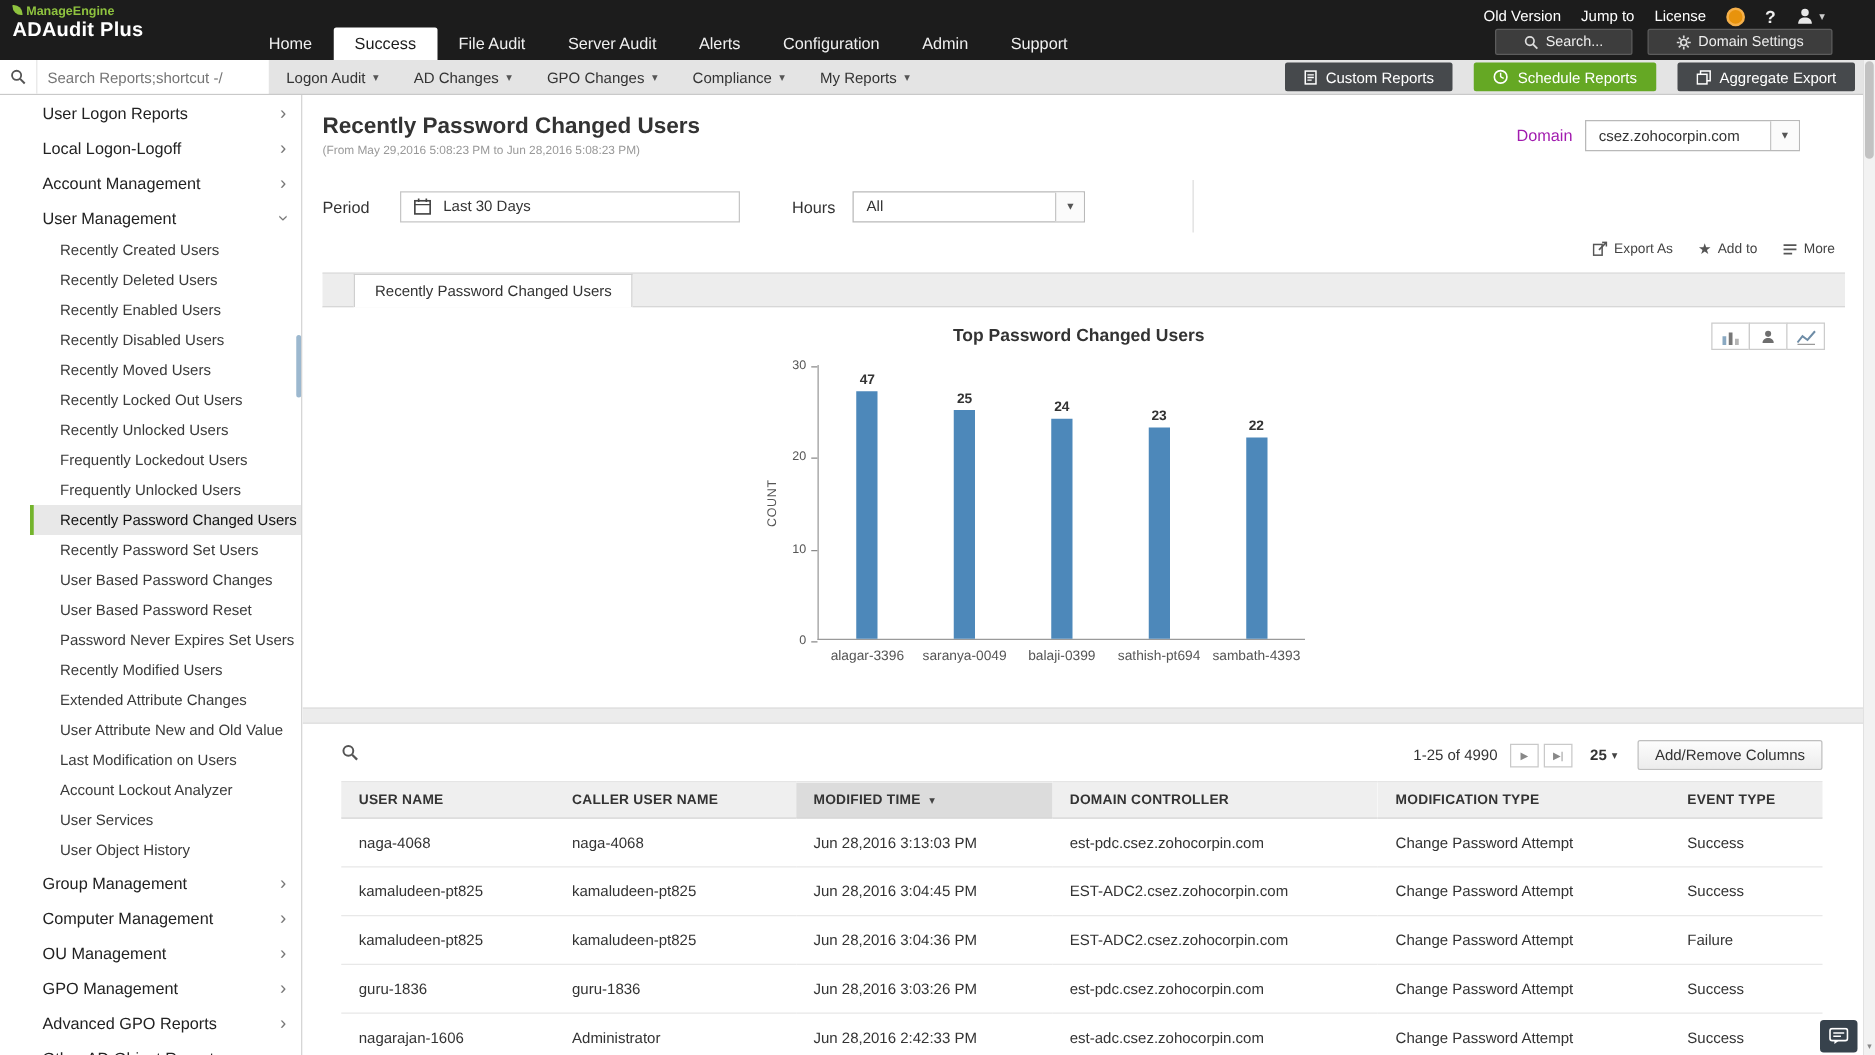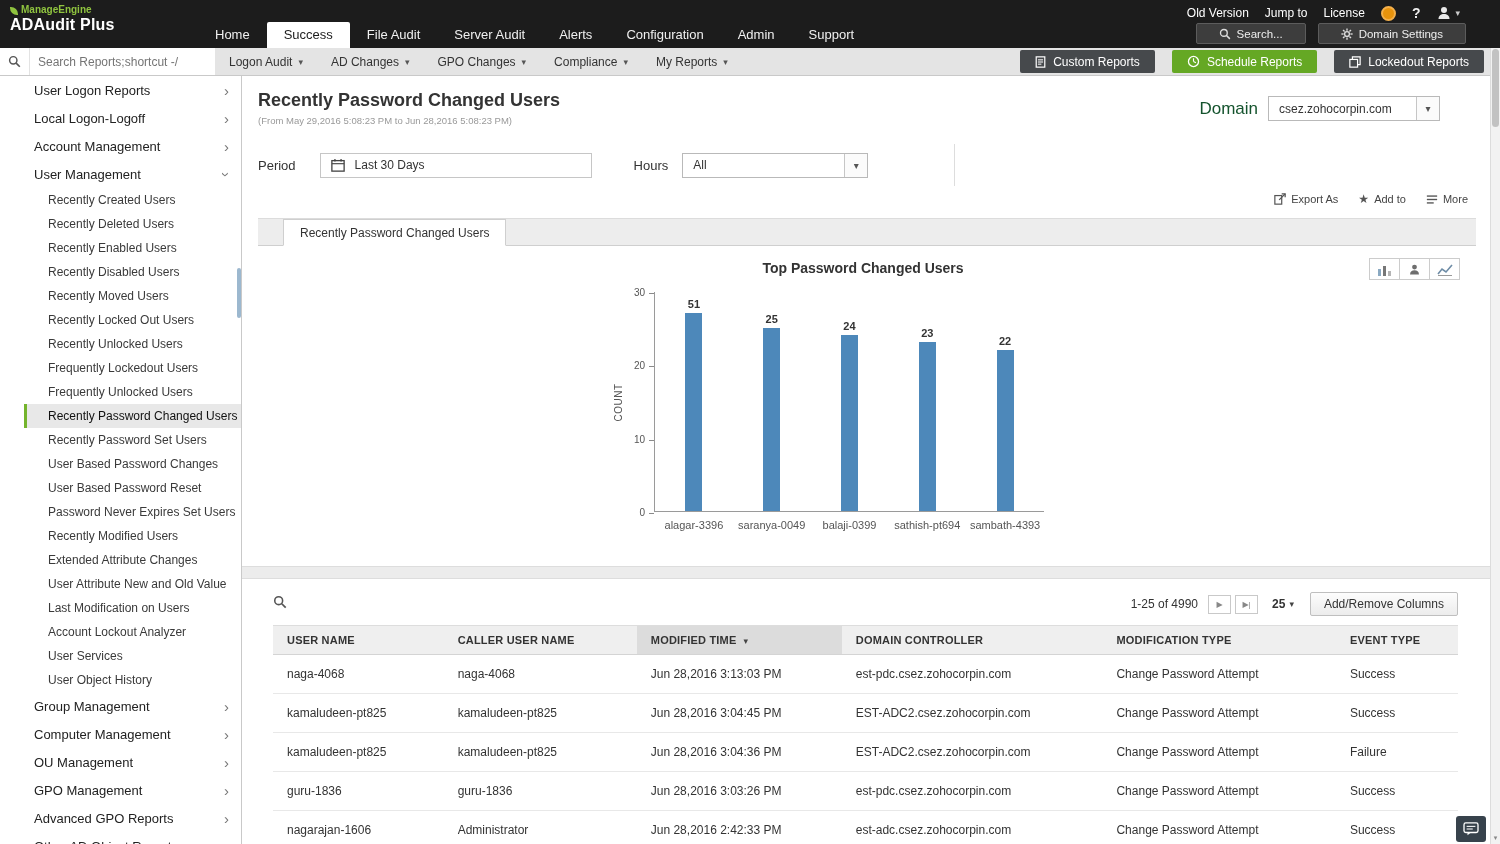--- a/index.html
+++ b/index.html
@@ -2,21 +2,21 @@
 <html><head>
 <meta charset="utf-8">
 <style>
   * { margin:0; padding:0; box-sizing:border-box; }
   html,body { width:1500px; height:844px; overflow:hidden; background:#fff;
               font-family:"Liberation Sans","DejaVu Sans",sans-serif; }
 
   
   .topbar { position:relative; height:48px; background:#1c1c1c; color:#fff; z-index:5; }
   .brand { position:absolute; left:10px; top:4px; cursor:pointer; }
-  .brand-top { color:#8fc33f; font-size:10px; font-weight:bold; display:flex; align-items:flex-end; gap:3px; }
+  .brand-top { color:#8fc33f; font-size:10px; font-weight:bold; display:flex; align-items:flex-start; gap:3px; }
   .brand-leaf { width:8px; height:8px; background:#8fc33f; border-radius:0 7px 0 7px; display:inline-block; }
   .brand-name { font-size:16px; font-weight:bold; color:#fff; margin-top:1px; letter-spacing:.2px; }
   .mainnav { position:absolute; left:198px; bottom:0; display:flex; height:26px; }
   .nav-item { padding:0 17px; line-height:26px; font-size:13px; color:#f0f0f0; cursor:pointer; white-space:nowrap; }
   .nav-item.active { background:#fff; color:#1c1c1c; border-radius:2px 2px 0 0; }
   .top-links { position:absolute; top:5px; right:40px; display:flex; align-items:center; gap:16px; font-size:12px; }
   .top-link { cursor:pointer; }
   .icon-orange { width:15px; height:15px; border-radius:50%; background:#e8930c; border:2px solid #f5b04a; cursor:pointer; }
   .icon-question { font-size:14px; font-weight:bold; color:#eee; cursor:pointer; }
   .user-box { display:flex; align-items:center; gap:3px; cursor:pointer; }
@@ -47,21 +47,21 @@
   .side-sub { height:24px; display:flex; align-items:center; padding-left:24px; font-size:12px; color:#3a3a3a; cursor:pointer; white-space:nowrap; }
   .side-sub.selected { background:#e8e8e8; border-left:3px solid #74b42c; padding-left:21px; color:#111; }
   .side-scrollthumb { position:absolute; right:0; top:192px; width:4px; height:50px; background:#9cb8cf; border-radius:2px; cursor:pointer; }
 
   
   .content { flex:1; position:relative; background:#fff; overflow:hidden; }
   .page-head { padding:14px 24px 0 16px; position:relative; }
   .page-title { font-size:18px; font-weight:bold; color:#333; }
   .page-sub { font-size:9.5px; color:#999; margin-top:4px; }
   .domain-box { position:absolute; top:20px; right:60px; display:flex; align-items:center; gap:10px; }
-  .domain-label { font-size:17px; color:#14532d; }
+  .domain-label { font-size:13px; color:#a21caf; }
   .select { width:172px; height:25px; border:1px solid #b9b9b9; background:#fff; display:flex; align-items:center;
             justify-content:space-between; font-size:12px; color:#333; cursor:pointer; }
   .sel-val { padding-left:10px; white-space:nowrap; }
   .sel-caret { width:23px; height:100%; border-left:1px solid #c6c6c6; display:flex; align-items:center; justify-content:center;
                color:#555; font-size:10px; background:#fbfbfb; }
   .filter-row { display:flex; align-items:center; margin:18px 0 0 16px; height:42px; }
   .filter-label { font-size:13px; color:#333; }
   .period-box { width:272px; height:25px; border:1px solid #c6c6c6; display:flex; align-items:center; gap:10px;
                 margin-left:24px; font-size:12px; color:#333; cursor:pointer; padding-left:10px; }
   .hours-wrap { margin-left:42px; display:flex; align-items:center; gap:14px; }
@@ -234,21 +234,21 @@
         <line x1="8" y1="8" x2="8" y2="4" stroke="#fff" stroke-width="1.4"></line>
         <line x1="8" y1="8" x2="11" y2="9.5" stroke="#fff" stroke-width="1.4"></line>
       </svg>
       <span>Schedule Reports</span>
     </div>
     <div class="tb-btn dark">
       <svg width="12" height="12" viewBox="0 0 14 14">
         <rect x="1" y="4" width="9" height="9" fill="none" stroke="#fff" stroke-width="1.4"></rect>
         <path d="M4 4 V1 H13 V10 H10" fill="none" stroke="#fff" stroke-width="1.4"></path>
       </svg>
-      <span>Lockedout Reports</span>
+      <span>Aggregate Export</span>
     </div>
   </div>
 </div>
 
 <div class="layout">
 
   <aside class="sidebar">
     <div class="side-group">
       <span>User Logon Reports</span>
       <span class="side-arrow">›</span>
@@ -407,21 +407,21 @@
           <span>COUNT</span>
         </div>
         <div class="yaxis">
           <span class="ytick" style="bottom: -6px;">0</span>
           <span class="ytick" style="bottom: 67.3333px;">10</span>
           <span class="ytick" style="bottom: 140.667px;">20</span>
           <span class="ytick" style="bottom: 214px;">30</span>
         </div>
         <div class="plot">
           <div class="bar-group">
-            <div class="bar-value">51</div>
+            <div class="bar-value">47</div>
             <div class="bar" style="height: 198px; background: rgb(77, 136, 186);"></div>
             <div class="bar-label">alagar-3396</div>
           </div>
           <div class="bar-group">
             <div class="bar-value">25</div>
             <div class="bar" style="height: 183px; background: rgb(77, 136, 186);"></div>
             <div class="bar-label">saranya-0049</div>
           </div>
           <div class="bar-group">
             <div class="bar-value">24</div>

